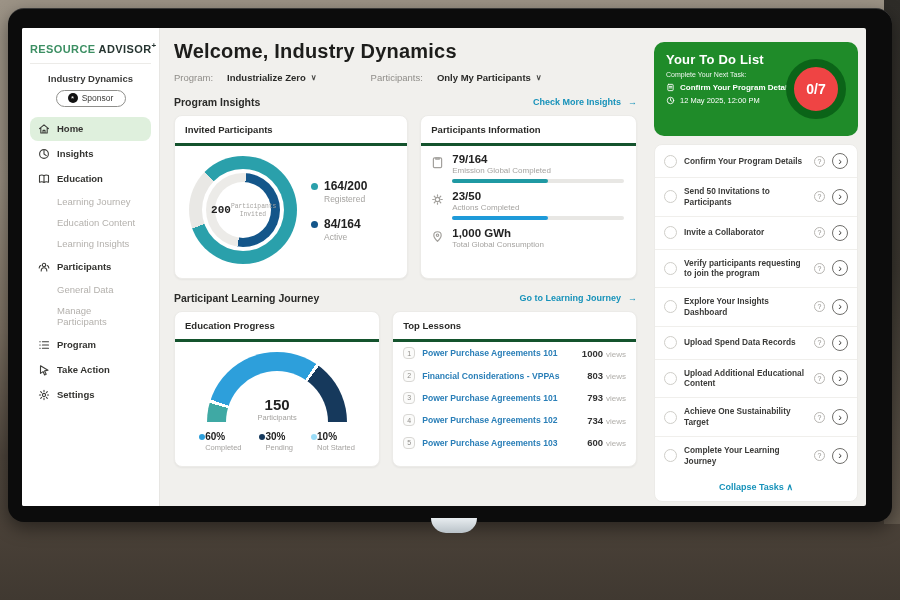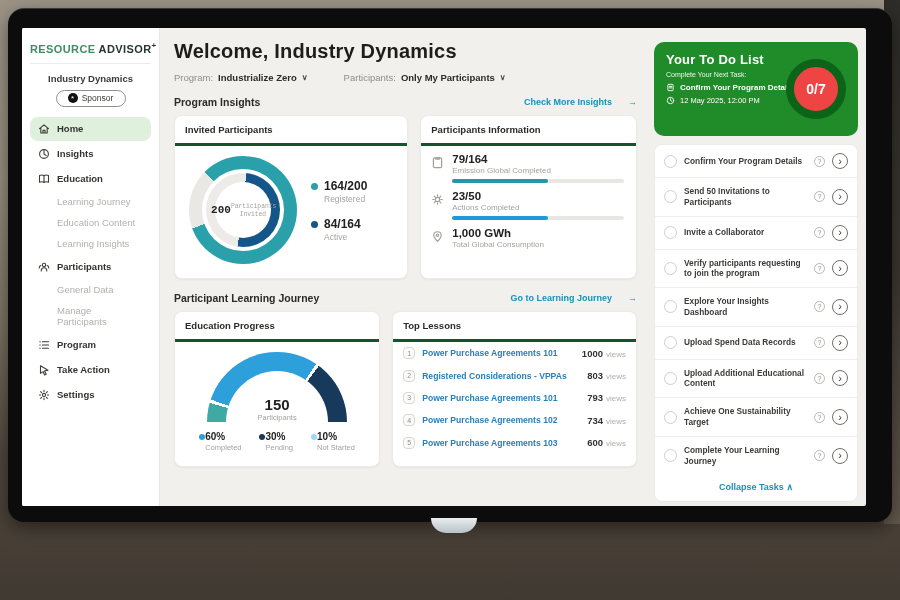--- a/index.html
+++ b/index.html
@@ -34,28 +34,28 @@
   .nav-item { display:flex; align-items:center; gap:7px; padding:6px 8px; border-radius:8px;
     font-size:9.5px; font-weight:bold; color:#333330; cursor:pointer; margin:1px 0; }
   .nav-item.active { background:#dff0dd; }
   .nav-item.sub { font-weight:normal; color:#b4b1ad; padding:4.5px 8px 4.5px 27px; font-size:9.5px; }
   .nicon { width:12px; height:12px; flex-shrink:0; }
   .nicon path, .nicon circle, .nicon rect { fill:none; stroke:#3d3d3a; stroke-width:1.1; stroke-linecap:round; stroke-linejoin:round; }
 
   
   .main { flex:1; padding:8px 13px 0 14px; min-width:0; }
   .page-title { font-size:20px; font-weight:bold; color:#1d1d1b; margin-top:4px; letter-spacing:.2px; }
-  .filters { display:flex; align-items:flex-start; gap:5px; margin-top:9px; font-size:9.5px; }
+  .filters { display:flex; align-items:flex-start; gap:14px; margin-top:9px; font-size:9.5px; }
   .flabel { color:#8f8d89; }
   .fvalue { display:flex; align-items:center; gap:5px; font-weight:bold; color:#2b2b29; cursor:pointer; }
   .fvalue .chev { font-size:8px; color:#4a4a48; }
   .fgap { width:26px; }
   .section-row { display:flex; align-items:center; justify-content:space-between; margin-top:13px; }
   .section-title { font-size:10.5px; font-weight:bold; color:#2b2b29; }
-  .tlink { font-size:9px; font-weight:bold; color:#1792ba; cursor:pointer; display:flex; gap:16px; align-items:center; }
+  .tlink { font-size:9px; font-weight:bold; color:#1792ba; cursor:pointer; display:flex; gap:7px; align-items:center; }
   .cards-row { display:flex; gap:12px; margin-top:7px; }
   .card { background:#fff; border-radius:8px; border:1px solid #ecebe8; box-shadow:0 1px 2px rgba(0,0,0,.05); }
   .card-head { padding:8px 10px; font-size:9.5px; font-weight:bold; color:#2b2b29; border-bottom:3px solid #14532d; }
 
   
   .card-invited { width:240px; height:164px; }
   .invited-body { display:flex; align-items:center; padding:10px 8px 0 14px; gap:14px; }
   .donut { position:relative; width:108px; height:108px; border-radius:50%;
     background:conic-gradient(from 250deg, #e9e8e5 0 18%, #2aa0ab 18% 100%); }
   .donut-mid  { position:absolute; inset:13px; border-radius:50%; background:#fff; }
@@ -349,21 +349,21 @@
 
         <div class="card card-lessons">
           <div class="card-head">Top Lessons</div>
           <div class="lesson-row">
             <span class="rank">1</span>
             <span class="lesson-link">Power Purchase Agreements 101</span>
             <span><span class="views-val">1000</span><span class="views-lab">views</span></span>
           </div>
           <div class="lesson-row">
             <span class="rank">2</span>
-            <span class="lesson-link">Registered Considerations - VPPAs</span>
+            <span class="lesson-link">Financial Considerations - VPPAs</span>
             <span><span class="views-val">803</span><span class="views-lab">views</span></span>
           </div>
           <div class="lesson-row">
             <span class="rank">3</span>
             <span class="lesson-link">Power Purchase Agreements 101</span>
             <span><span class="views-val">793</span><span class="views-lab">views</span></span>
           </div>
           <div class="lesson-row">
             <span class="rank">4</span>
             <span class="lesson-link">Power Purchase Agreements 102</span>

